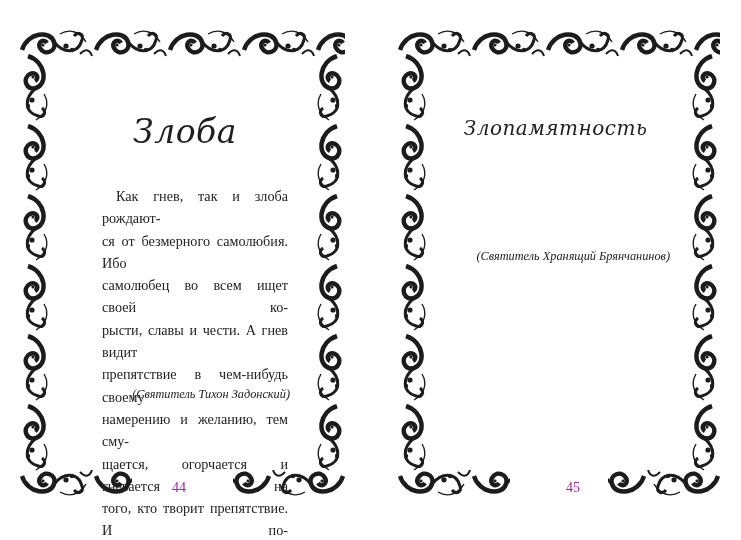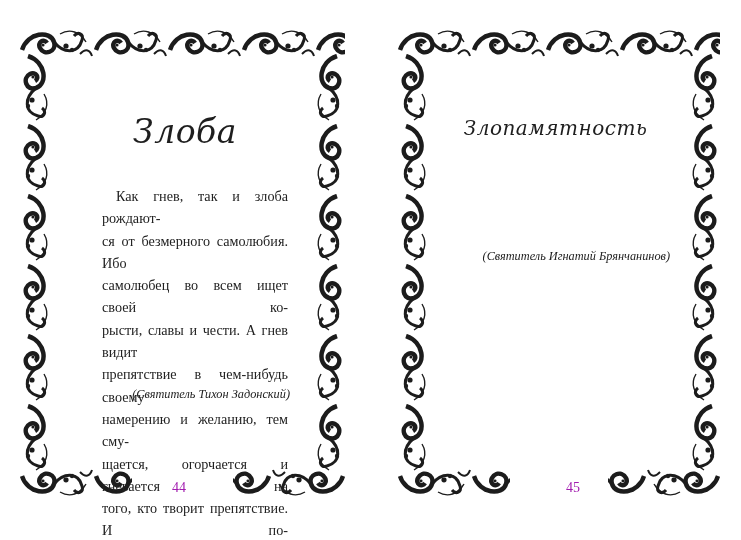--- a/index.html
+++ b/index.html
@@ -160,15 +160,15 @@
     <div class="strip br">
       <svg width="112" height="34" style="transform:scale(-1,-1)">
           <rect width="112" height="34" fill="url(#patH)"></rect>
         </svg>
     </div>
   </div>
 
   <div class="title">Злопамятность</div>
 
 
-  <div class="author">(Святитель Игнатий Брянчанинов)</div>
+  <div class="author">(Святитель Хранящий Брянчанинов)</div>
   <div class="page-number">45</div>
 </div>
 
 </body></html>

